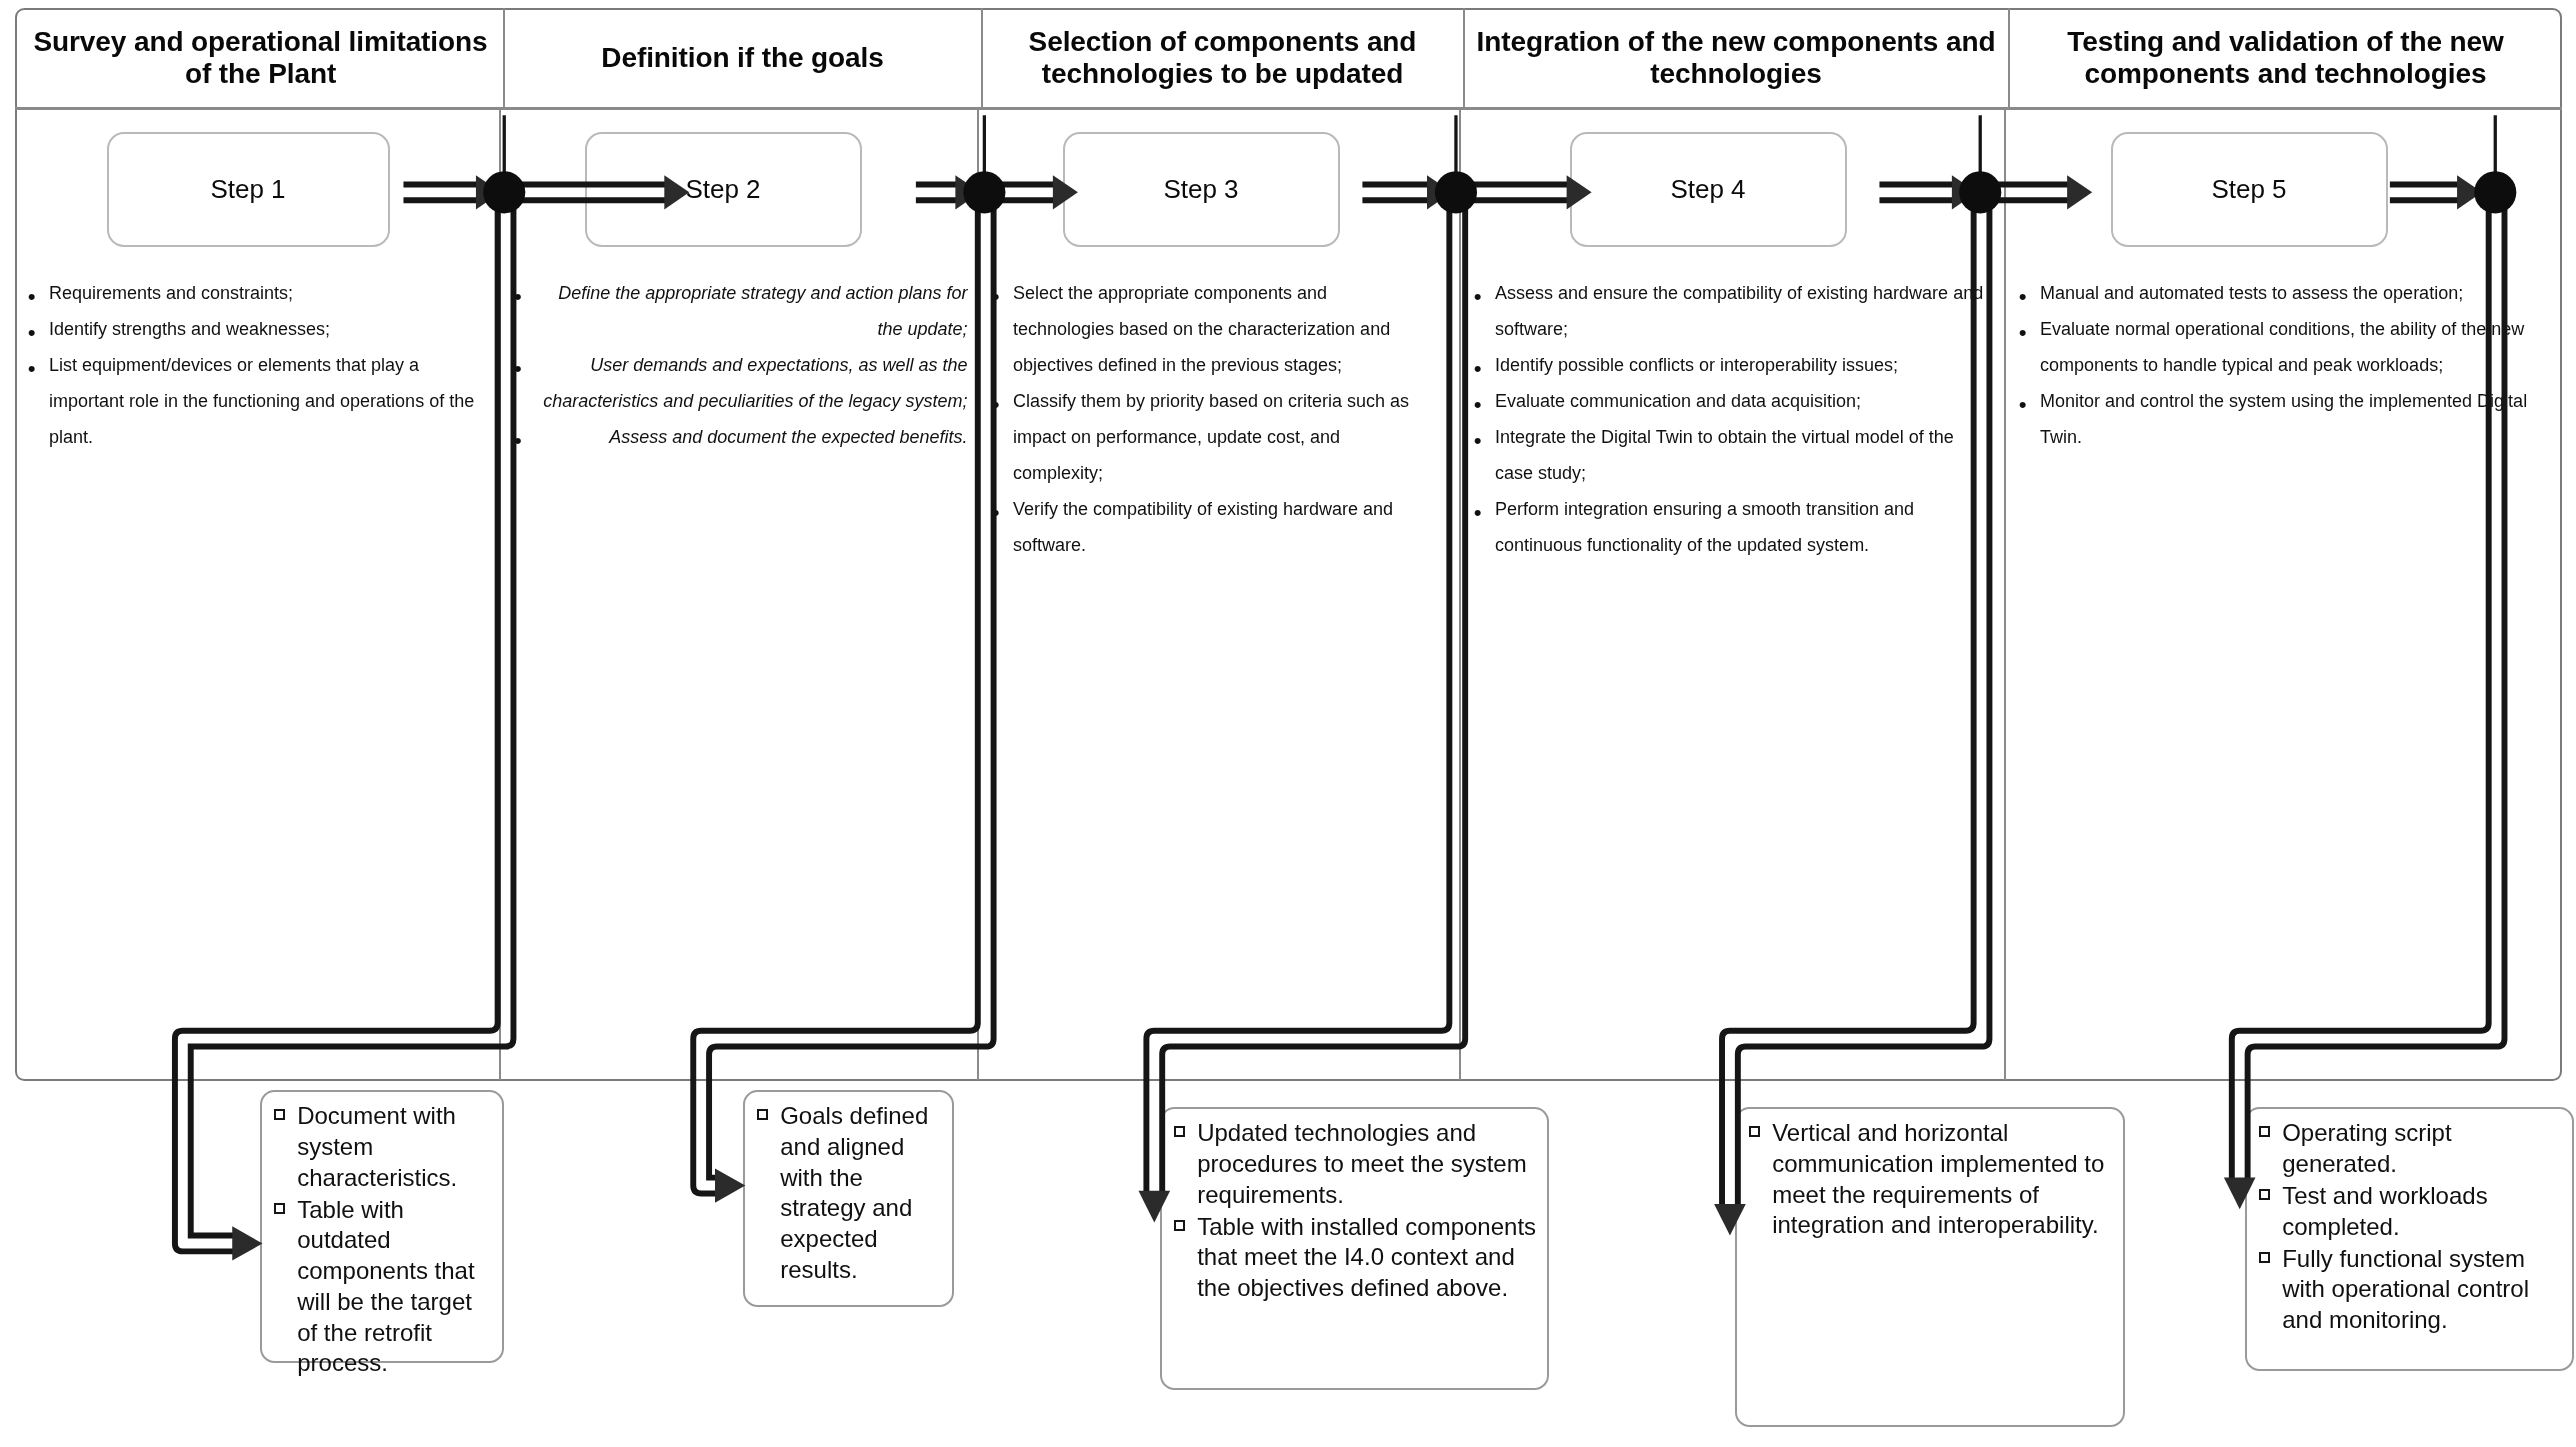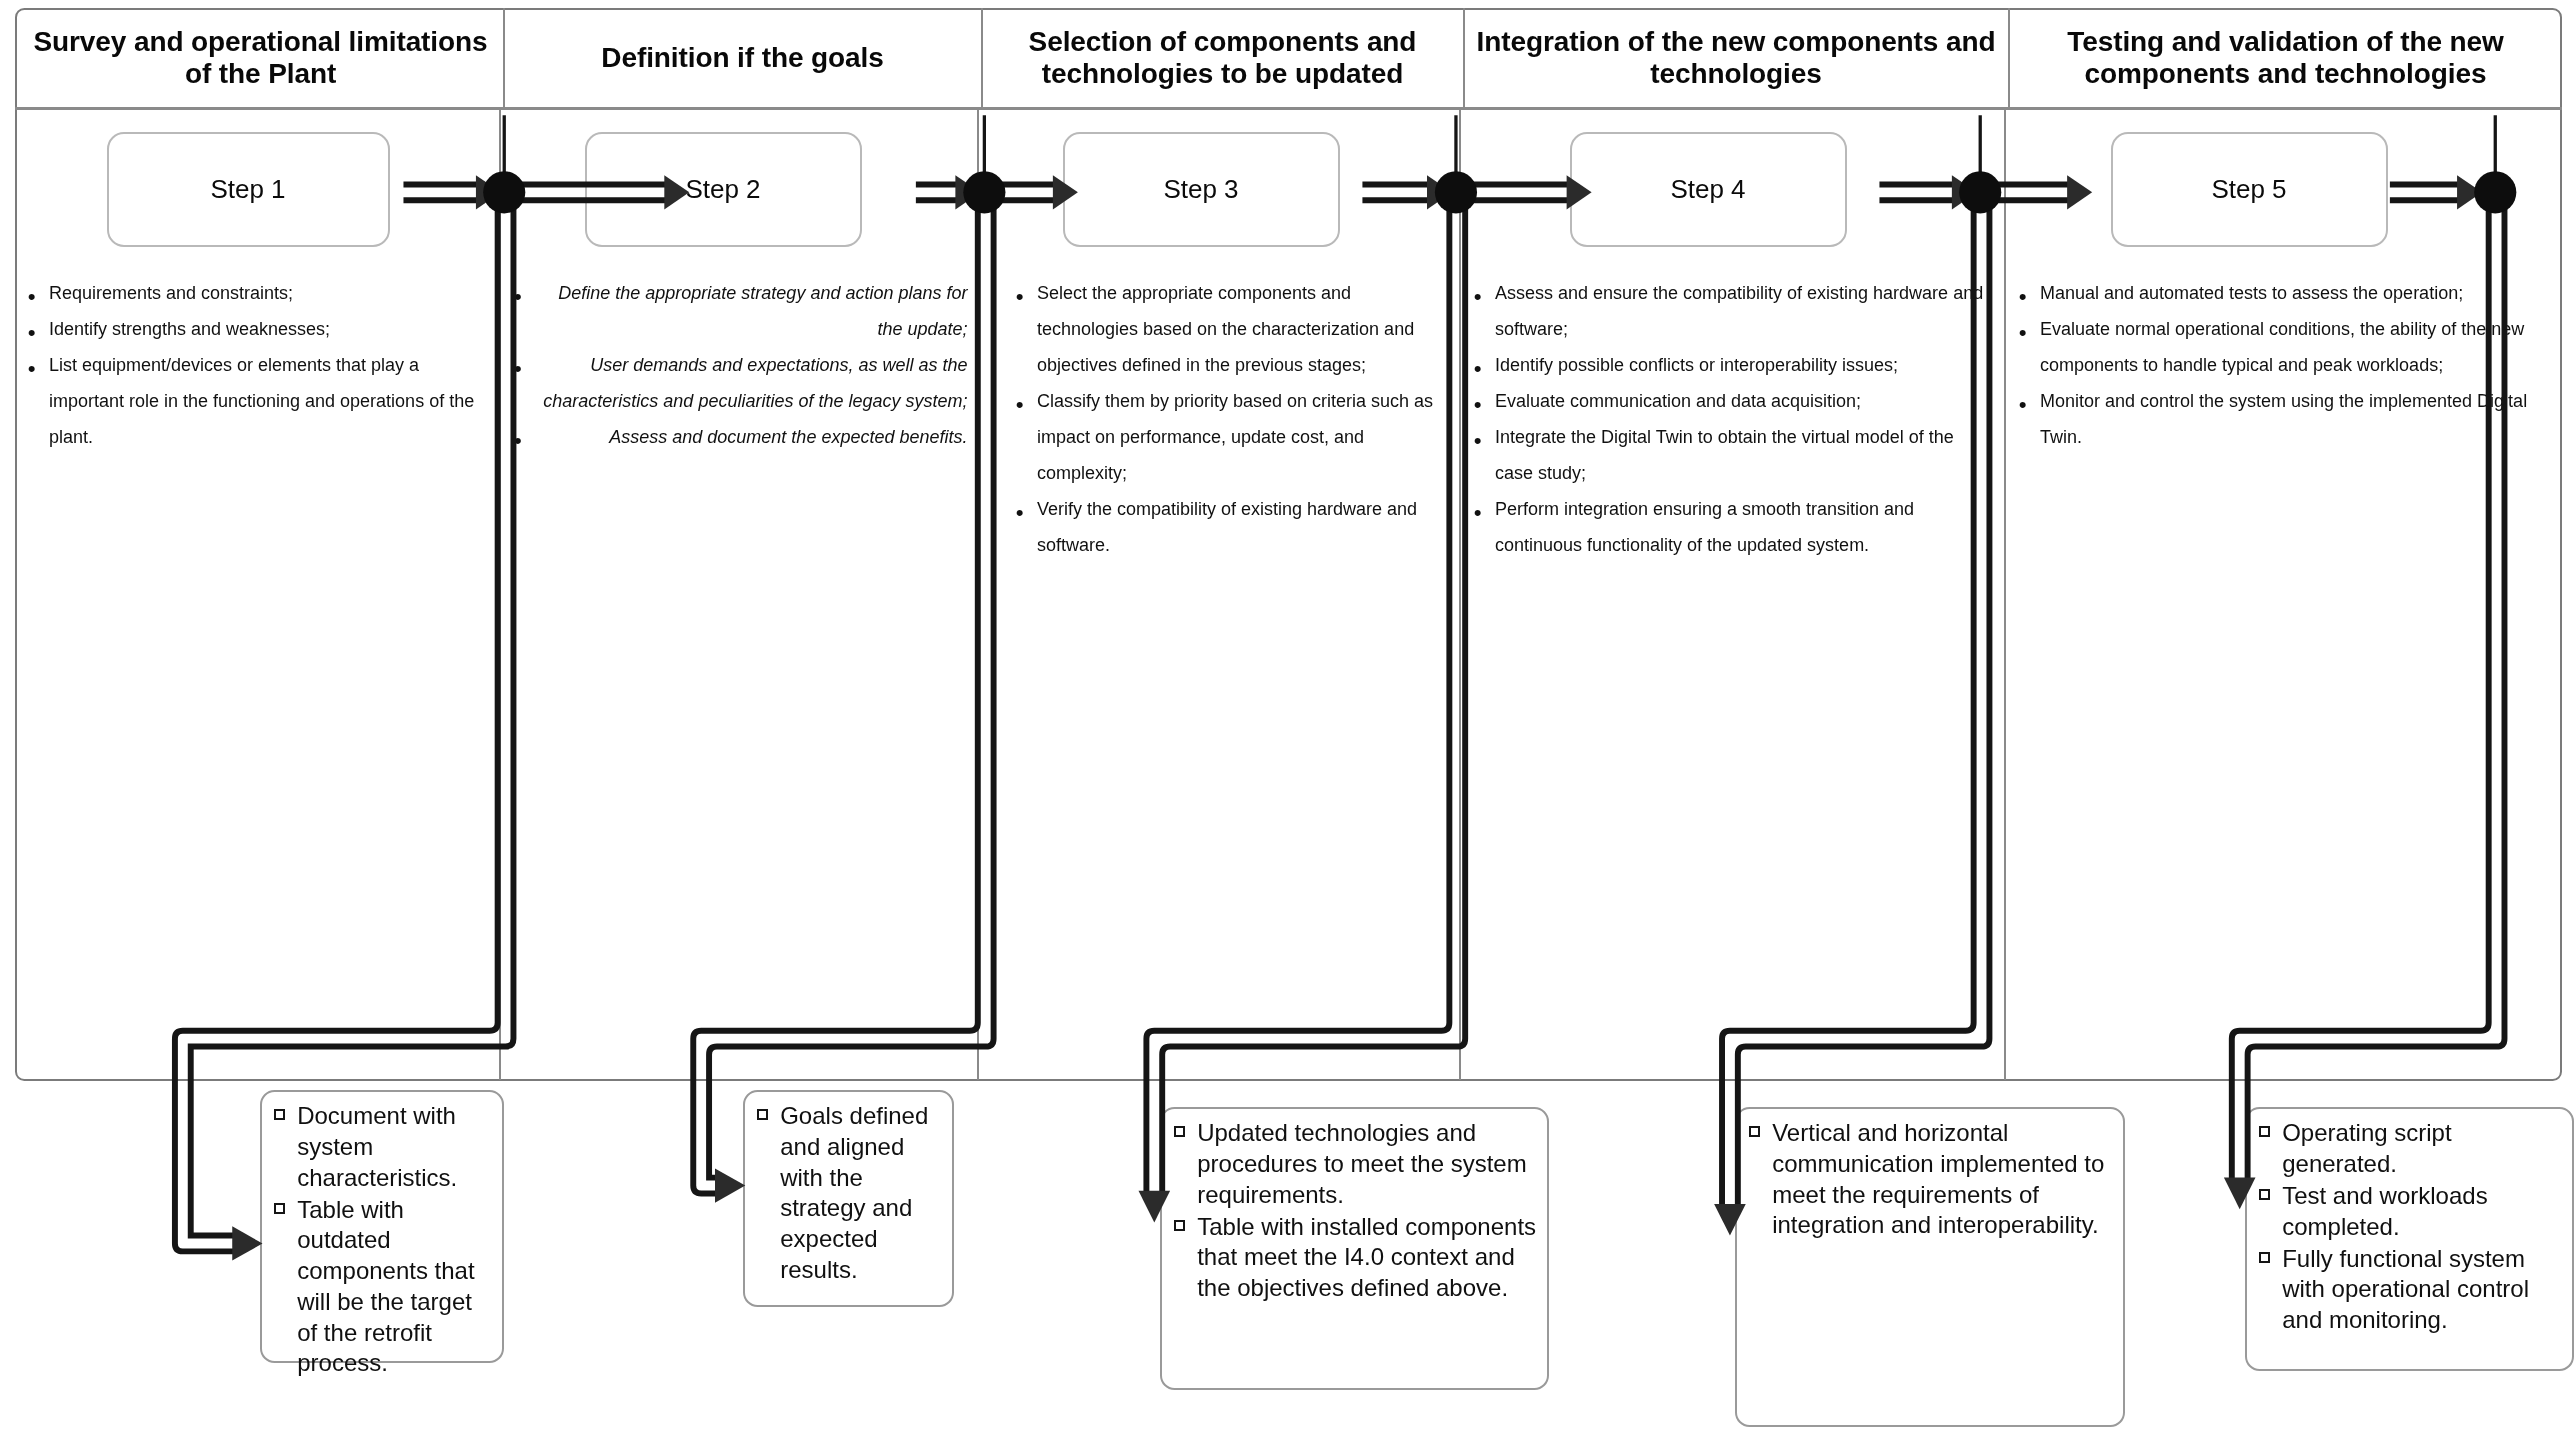--- a/index.html
+++ b/index.html
@@ -195,21 +195,21 @@
         <li>Define the appropriate strategy and action plans for the update;</li>
         <li>User demands and expectations, as well as the characteristics and peculiarities of the legacy system;</li>
         <li>Assess and document the expected benefits.</li>
       </ul>
     </div>
 
     <div class="body-cell" style="width:482px;">
       <div class="step-box" style="left:84px; width:277px;">
         <span>Step 3</span>
       </div>
-      <ul class="bullets" style="left:12px; width:441px;margin-left:24px;">
+      <ul class="bullets" style="left:12px; width:441px;">
         <li>Select the appropriate components and technologies based on the characterization and objectives defined in the previous stages;</li>
         <li>Classify them by priority based on criteria such as impact on performance, update cost, and complexity;</li>
         <li>Verify the compatibility of existing hardware and software.</li>
       </ul>
     </div>
 
     <div class="body-cell" style="width:545px;">
       <div class="step-box" style="left:109px; width:277px;">
         <span>Step 4</span>
       </div>

